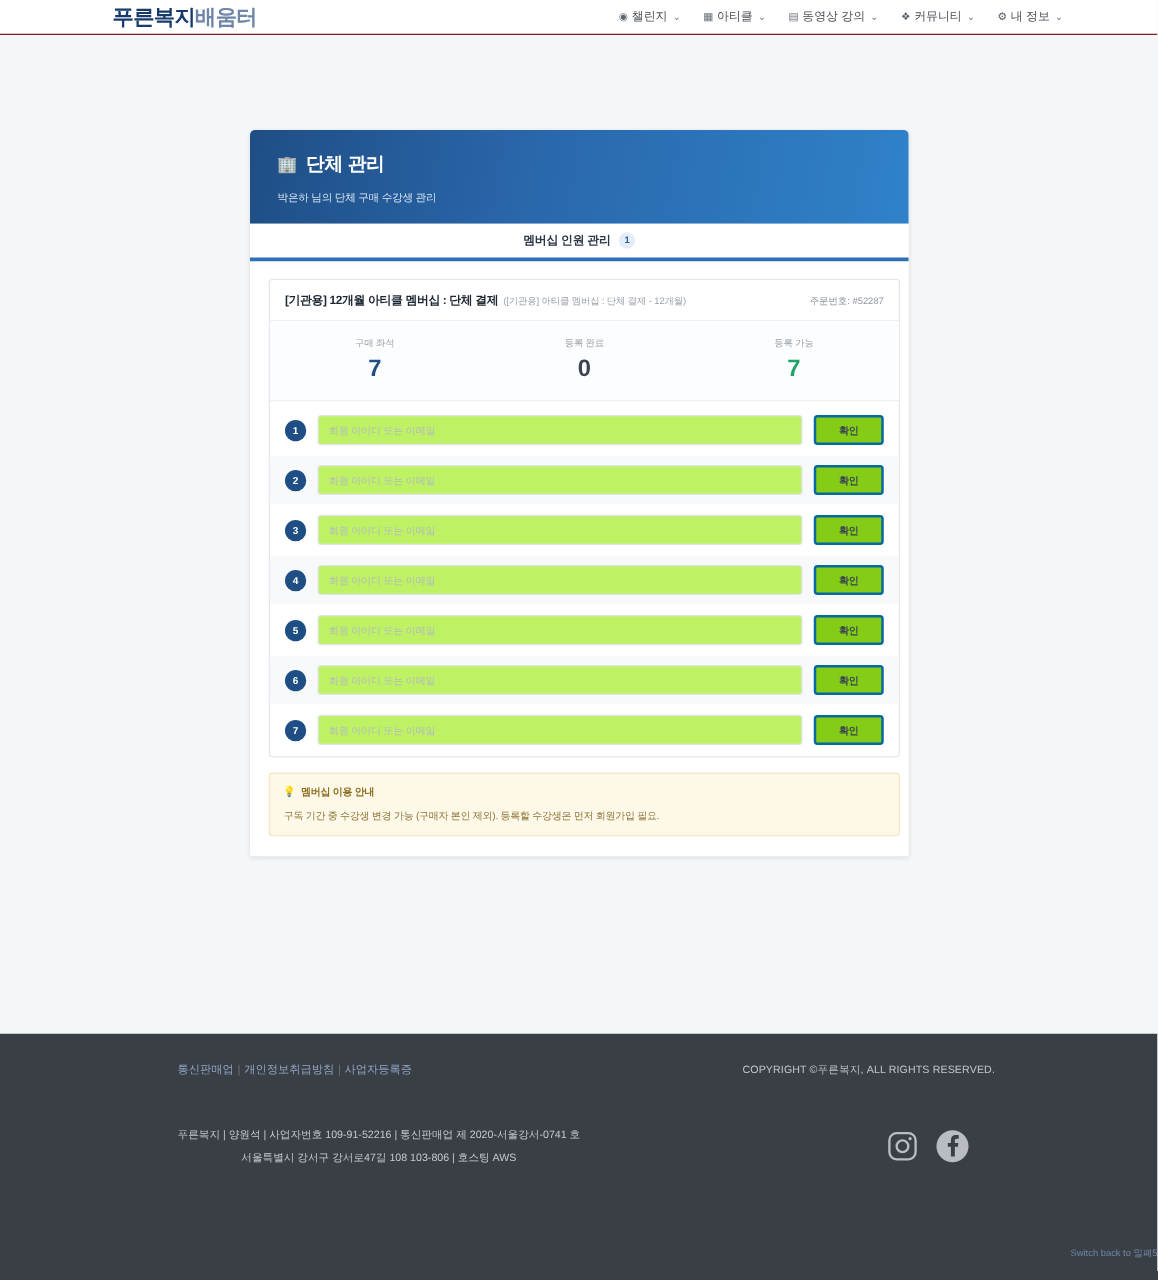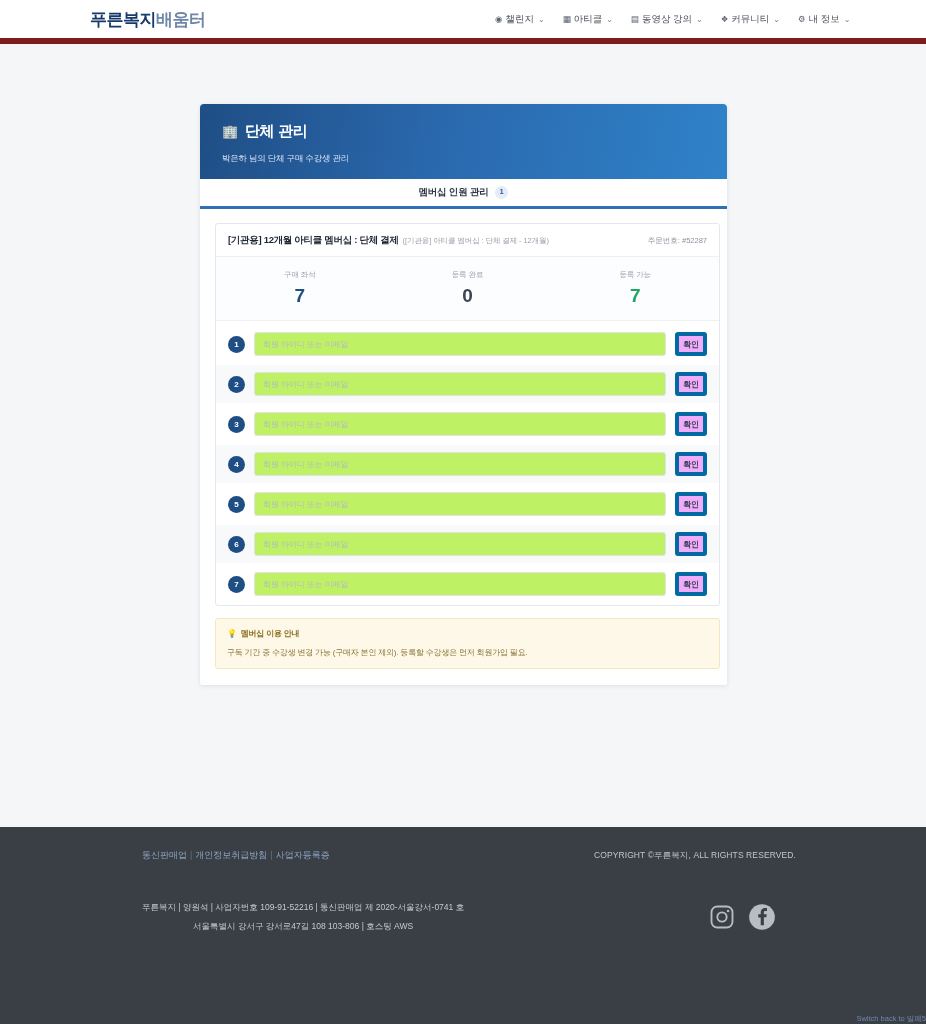--- a/index.html
+++ b/index.html
@@ -7,23 +7,23 @@
     width: 926px;
     height: 1024px;
     font-family: "Liberation Sans", "DejaVu Sans", sans-serif;
     background: #f4f6f8;
     overflow: hidden;
   }
   .page { position: relative; width: 926px; height: 1024px; background: #f4f6f8; }
 
   
   .topbar {
-    height: 44px;
+    height: 28px;
     background: #ffffff;
-    border-bottom: 6px solid #7f1d1d;
+    border-bottom: 1px solid #7f1d1d;
     display: flex;
     align-items: center;
     position: relative;
     padding-left: 48px;
   }
   .logo {
     position: absolute;
     left: 90px;
     font-size: 17px;
     font-weight: 700;
@@ -180,24 +180,24 @@
     background: #bef264;
     padding: 0 8px;
     font-size: 8px;
     color: #2b3646;
     font-family: inherit;
     letter-spacing: -0.1px;
   }
   .row-input::placeholder { color: #b3b9c2; }
   .row-btn {
     flex: 0 0 auto;
-    width: 32px; height: 24px;
-    border: 4px solid #0369a1;
+    width: 56px; height: 24px;
+    border: 2px solid #0369a1;
     border-radius: 3px;
-    background: #f0abfc;
+    background: #84cc16;
     color: #3b4452;
     font-size: 8px;
     font-weight: 700;
     font-family: inherit;
     cursor: pointer;
     letter-spacing: -0.2px;
   }
 
   .notice {
     margin-top: 12px;
@@ -243,21 +243,21 @@
     justify-content: space-between;
     align-items: center;
     padding: 36px 150px 0 142px;
   }
   .f-info { font-size: 8.5px; line-height: 19px; color: #c6cad0; text-align: center; }
   .f-info .mail { color: #7f97bb; text-decoration: none; cursor: pointer; }
   .f-social { display: flex; gap: 12px; align-items: center; }
   .sc { width: 28px; height: 28px; }
   .f-switch {
     position: absolute;
-    right: 0; bottom: 0;
+    right: 0; bottom: 16px;
     font-size: 7.5px;
     color: #6f86ab;
     white-space: nowrap;
     cursor: pointer;
   }
 </style>
 </head>
 <body>
 
 <div class="page">

